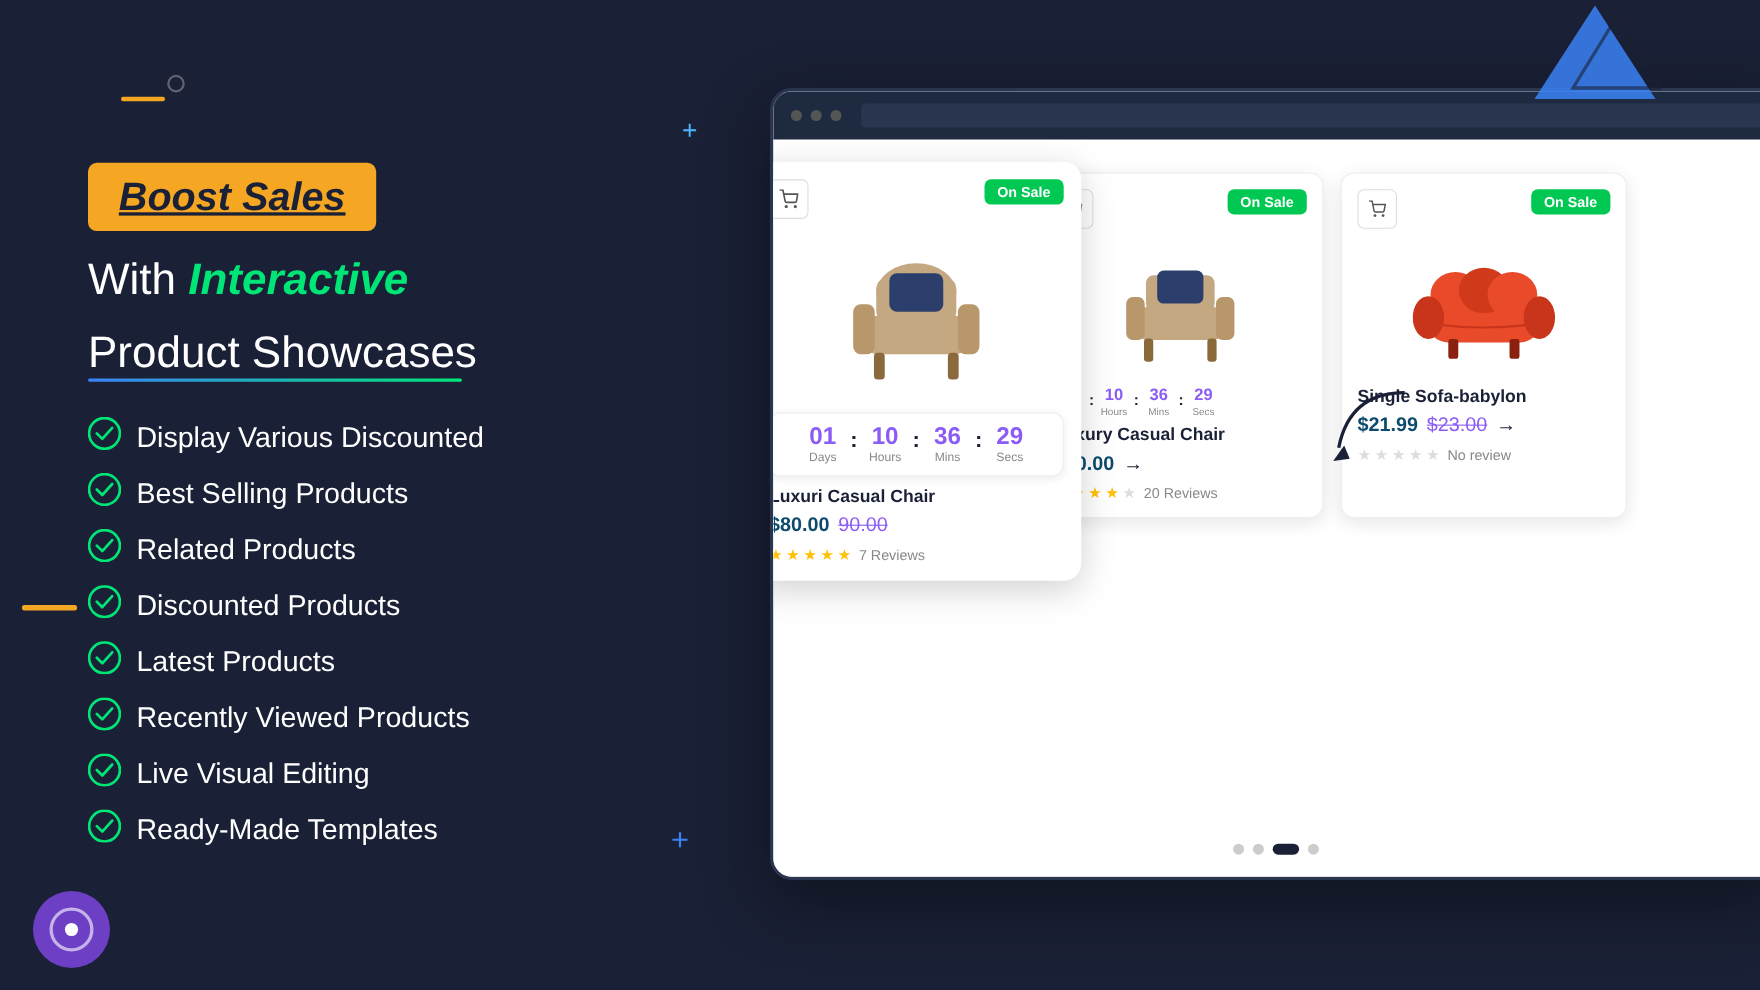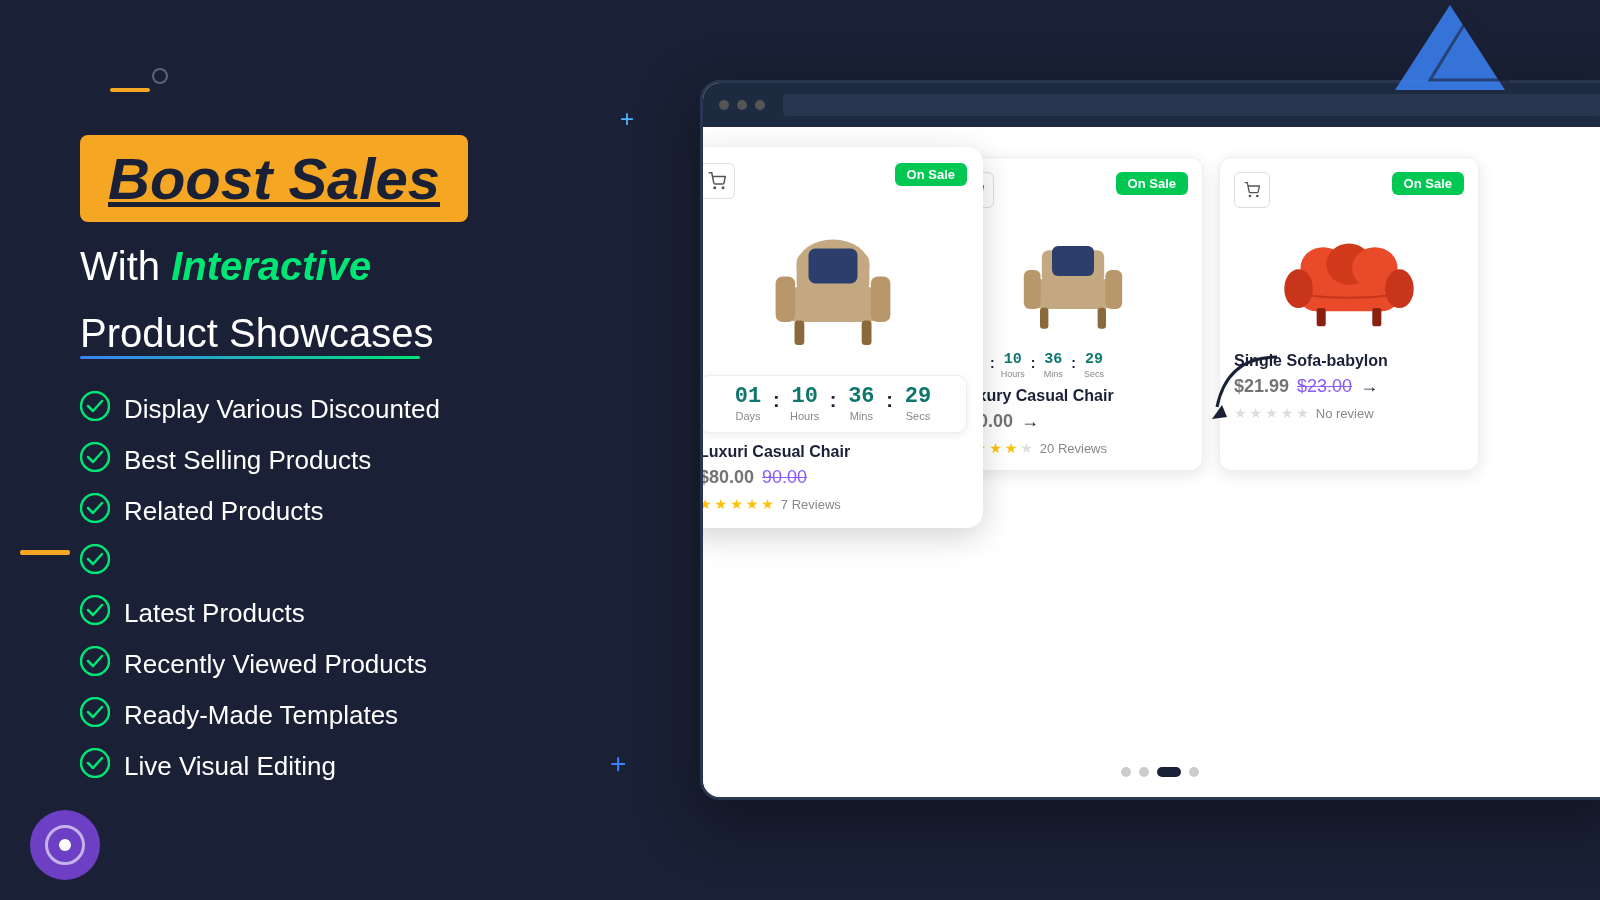--- a/index.html
+++ b/index.html
@@ -45,21 +45,21 @@
 
     .headline-badge {
       background: #f5a623;
       border-radius: 8px;
       padding: 10px 28px;
       display: inline-block;
       margin-bottom: 20px;
       width: fit-content;
     }
     .headline-badge span {
-      font-size: 58px;
+      font-size: 36px;
       font-weight: 900;
       color: #1a2035;
       font-style: italic;
       text-decoration: underline;
     }
 
     .subheadline {
       font-size: 40px;
       color: #ffffff;
       font-weight: 300;
@@ -235,23 +235,22 @@
 
     .timer-unit {
       display: flex;
       flex-direction: column;
       align-items: center;
       min-width: 38px;
     }
     .timer-number {
       font-size: 22px;
       font-weight: 700;
-      color: #0f766e;
+      color: #8b5cf6;
       line-height: 1;
-      font-family: Liberation Mono, monospace;
     }
     .timer-label {
       font-size: 11px;
       color: #888;
       margin-top: 2px;
     }
     .timer-colon {
       font-size: 20px;
       font-weight: 700;
       color: #1a2035;
@@ -266,21 +265,21 @@
     }
     .product-price {
       display: flex;
       align-items: center;
       gap: 8px;
       margin-bottom: 8px;
     }
     .price-current {
       font-size: 18px;
       font-weight: 700;
-      color: #737373;
+      color: #0c4a6e;
     }
     .price-old {
       font-size: 18px;
       color: #8b5cf6;
       text-decoration: line-through;
     }
 
     .stars {
       display: flex;
       align-items: center;
@@ -465,48 +464,49 @@
       <circle cx="15" cy="15" r="14" fill="none" stroke="#00e676" stroke-width="2.5"></circle>
       <path d="M8 15 L13 20 L22 10" stroke="#00e676" stroke-width="2.5" fill="none" stroke-linecap="round" stroke-linejoin="round"></path>
     </svg></span>
         <span>Related Products</span>
       </li>
       <li>
         <span><svg width="30" height="30" viewBox="0 0 30 30">
       <circle cx="15" cy="15" r="14" fill="none" stroke="#00e676" stroke-width="2.5"></circle>
       <path d="M8 15 L13 20 L22 10" stroke="#00e676" stroke-width="2.5" fill="none" stroke-linecap="round" stroke-linejoin="round"></path>
     </svg></span>
+        <span>Discounted Products</span>
       </li>
       <li>
         <span><svg width="30" height="30" viewBox="0 0 30 30">
       <circle cx="15" cy="15" r="14" fill="none" stroke="#00e676" stroke-width="2.5"></circle>
       <path d="M8 15 L13 20 L22 10" stroke="#00e676" stroke-width="2.5" fill="none" stroke-linecap="round" stroke-linejoin="round"></path>
     </svg></span>
         <span>Latest Products</span>
       </li>
       <li>
         <span><svg width="30" height="30" viewBox="0 0 30 30">
       <circle cx="15" cy="15" r="14" fill="none" stroke="#00e676" stroke-width="2.5"></circle>
       <path d="M8 15 L13 20 L22 10" stroke="#00e676" stroke-width="2.5" fill="none" stroke-linecap="round" stroke-linejoin="round"></path>
     </svg></span>
         <span>Recently Viewed Products</span>
       </li>
       <li>
         <span><svg width="30" height="30" viewBox="0 0 30 30">
       <circle cx="15" cy="15" r="14" fill="none" stroke="#00e676" stroke-width="2.5"></circle>
       <path d="M8 15 L13 20 L22 10" stroke="#00e676" stroke-width="2.5" fill="none" stroke-linecap="round" stroke-linejoin="round"></path>
     </svg></span>
-        <span>Ready-Made Templates</span>
+        <span>Live Visual Editing</span>
       </li>
       <li>
         <span><svg width="30" height="30" viewBox="0 0 30 30">
       <circle cx="15" cy="15" r="14" fill="none" stroke="#00e676" stroke-width="2.5"></circle>
       <path d="M8 15 L13 20 L22 10" stroke="#00e676" stroke-width="2.5" fill="none" stroke-linecap="round" stroke-linejoin="round"></path>
     </svg></span>
-        <span>Live Visual Editing</span>
+        <span>Ready-Made Templates</span>
       </li>
     </ul>
 </div>
 
 <div class="right-panel">
   <div class="browser-mockup">
     <div class="browser-bar">
       <div class="browser-dot"></div>
       <div class="browser-dot"></div>
       <div class="browser-dot"></div>

